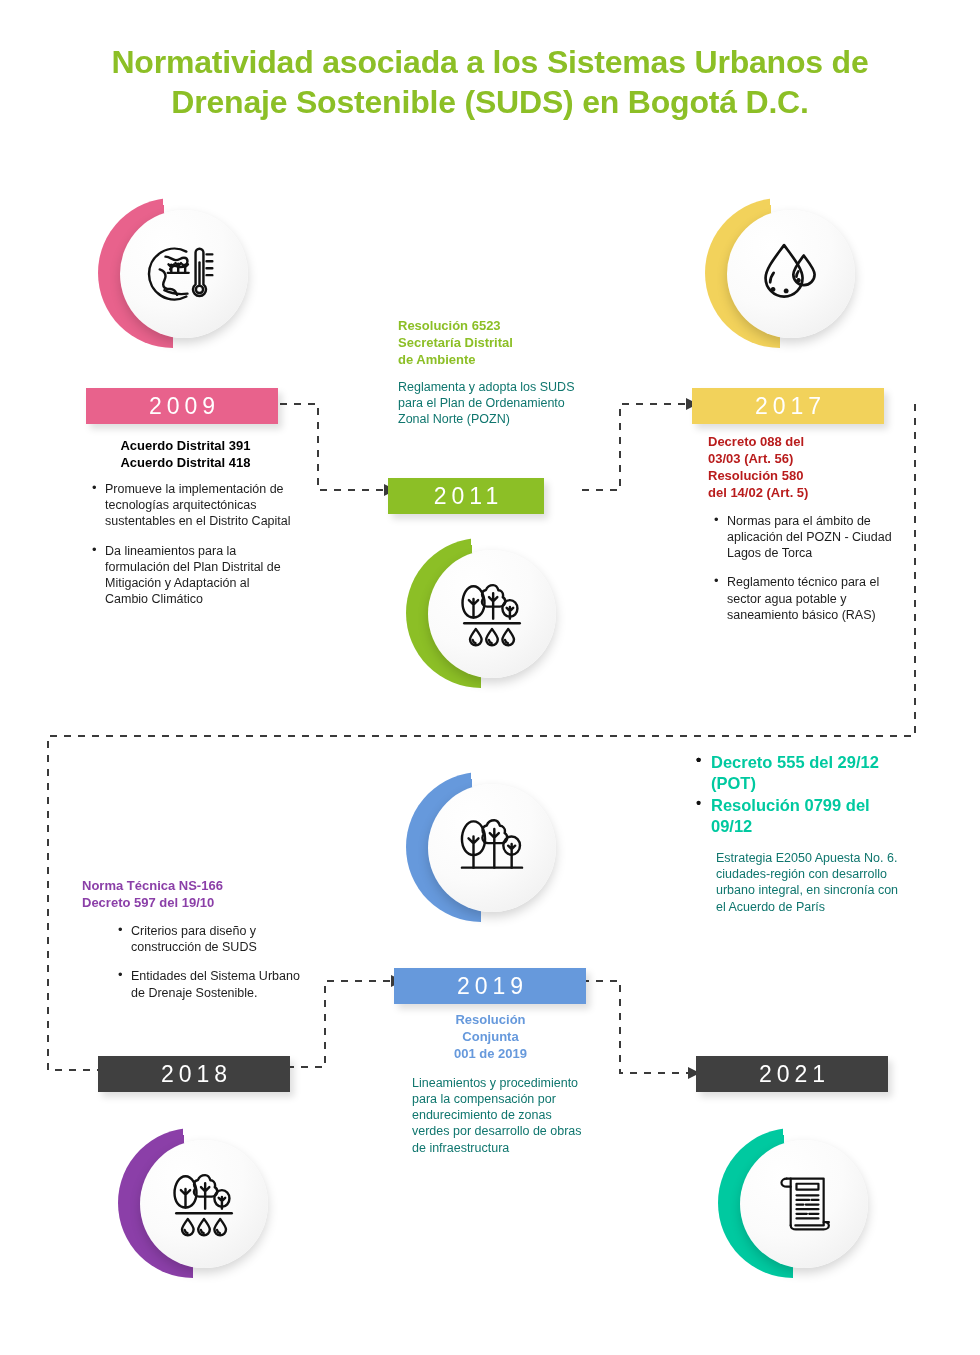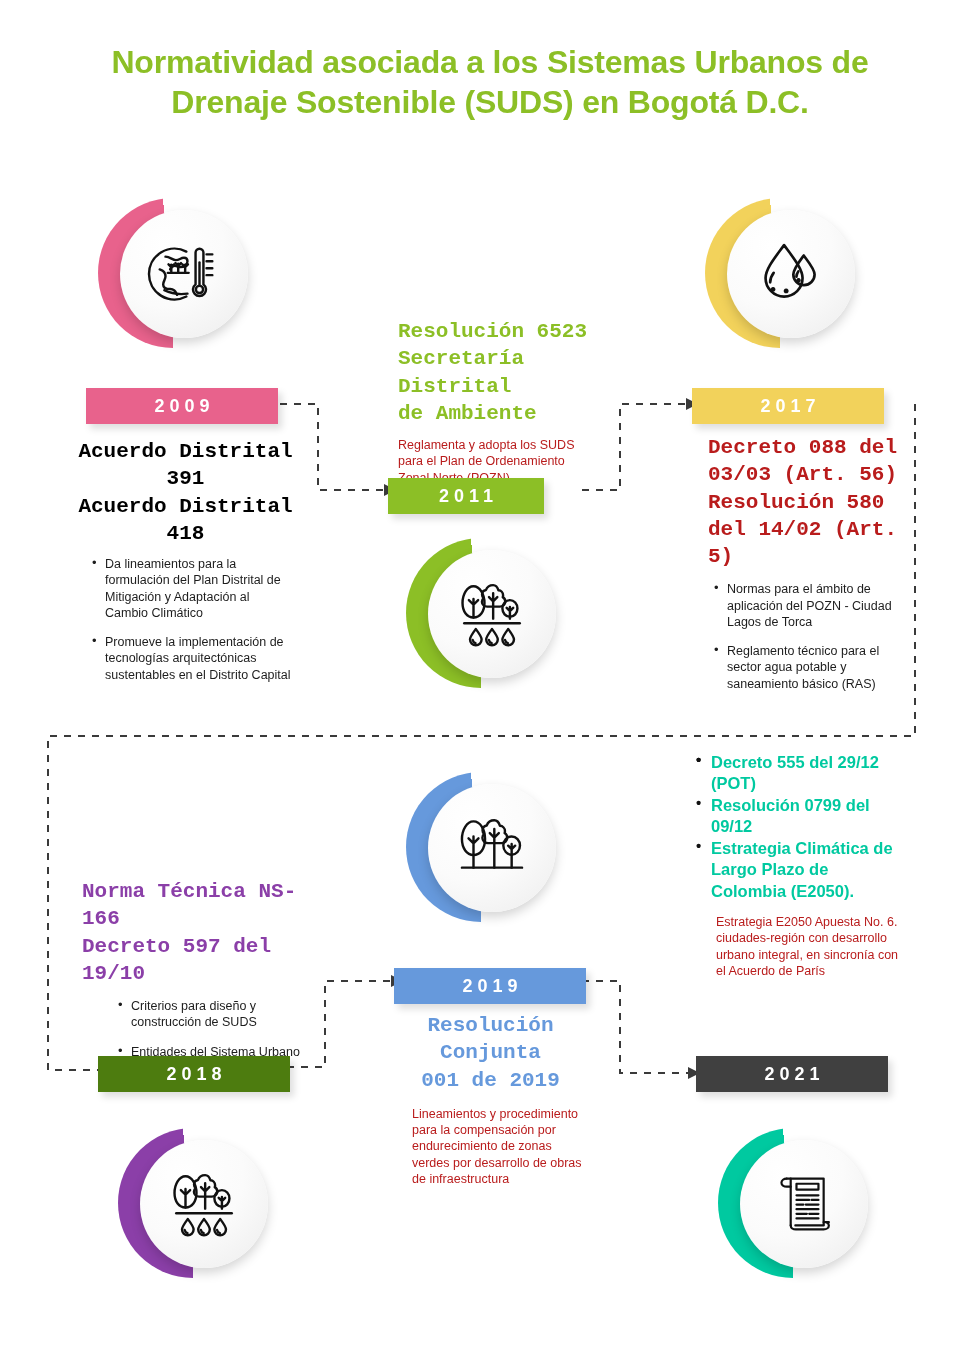--- a/index.html
+++ b/index.html
@@ -32,32 +32,32 @@
     background: radial-gradient(circle at 34% 28%, #ffffff 0%, #fbfbfb 48%, #ececec 100%);
     box-shadow: 0 5px 11px rgba(0,0,0,0.17);
     display: flex; align-items: center; justify-content: center;
   }
   .med-disc svg { width: 74px; height: 74px; display:block; }
 
   
   .year-badge {
     position: absolute; height: 36px;
     display: flex; align-items: center; justify-content: center;
-    color: #ffffff; font-size: 18px; font-weight: bold;
+    color: #ffffff; font-size: 23px; font-weight: normal;
     letter-spacing: 5px; text-indent: 5px;
     box-shadow: 4px 5px 7px rgba(0,0,0,0.13);
   }
 
   
   .block { position: absolute; }
   .heading {
-    font-size: 21px; font-weight: bold; line-height: 1.30; font-family: Liberation Mono, monospace;
+    font-size: 13px; font-weight: bold; line-height: 1.30;
   }
   .subtext {
-    font-size: 12.5px; color: #b91c1c; line-height: 1.30;
+    font-size: 12.5px; color: #0f766e; line-height: 1.30;
   }
   ul.bul { list-style: none; margin-top: 9px; }
   ul.bul li {
     position: relative; padding-left: 15px; margin-bottom: 13px;
     font-size: 12.5px; color: #1d1d1d; line-height: 1.30;
   }
   ul.bul li:last-child { margin-bottom: 0; }
   ul.bul li::before {
     content: "\2022"; position: absolute; left: 2px; top: -1px;
     font-size: 13px; color: #1d1d1d;
@@ -143,22 +143,22 @@
   <div class="year-badge" style="left:86px; top:388px; width:192px; background:#E8628C;">
     <span>2009</span>
   </div>
 
   <div class="block" style="left:78px; top:438px; width:215px;">
     <div class="heading" style="color:#000000;text-align:center;">
       <div>Acuerdo Distrital 391</div>
       <div>Acuerdo Distrital 418</div>
     </div>
     <ul class="bul" style="width:205px; margin-left:12px;">
+      <li>Promueve la implementación de tecnologías arquitectónicas sustentables en el Distrito Capital</li>
       <li>Da lineamientos para la formulación del Plan Distrital de Mitigación y Adaptación al Cambio Climático</li>
-      <li>Promueve la implementación de tecnologías arquitectónicas sustentables en el Distrito Capital</li>
     </ul>
   </div>
 
   <div class="block" style="left:398px; top:318px; width:195px;">
     <div class="heading" style="color:#8CBF26;">
       <div>Resolución 6523</div>
       <div>Secretaría Distrital</div>
       <div>de Ambiente</div>
     </div>
     <div class="subtext" style="margin-top:10px; width:185px;">Reglamenta y adopta los SUDS para el Plan de Ordenamiento Zonal Norte (POZN)</div>
@@ -229,21 +229,21 @@
     <div class="heading" style="color:#8B3FA8;">
       <div>Norma Técnica NS-166</div>
       <div>Decreto 597 del 19/10</div>
     </div>
     <ul class="bul" style="width:190px; margin-left:34px; margin-top:11px;">
       <li>Criterios para diseño y construcción de SUDS</li>
       <li>Entidades del Sistema Urbano de Drenaje Sostenible.</li>
     </ul>
   </div>
 
-  <div class="year-badge" style="left:98px; top:1056px; width:192px; background:#4d7c0f;">
+  <div class="year-badge" style="left:98px; top:1056px; width:192px; background:#404040;">
     <span>2018</span>
   </div>
 
   <div class="medallion" style="left:118px; top:1128px;">
     <div class="med-arc" style="background:conic-gradient(from 180deg, #8B3FA8 0deg 172deg, rgba(255,255,255,0) 172deg 360deg);"></div>
     <div class="med-disc">
       <svg viewBox="0 0 64 64">
         <g fill="none" stroke="#111" stroke-width="2.1" stroke-linecap="round" stroke-linejoin="round">
           <path d="M16 8c-5.5 0-9.5 7-9.5 14.5S10.5 35 16 35s9.5-5 9.5-12.5S21.5 8 16 8Z"></path>
           <path d="M16 35V19 M16 24l-4-4 M16 24l4-4"></path>
@@ -291,21 +291,20 @@
       <div>001 de 2019</div>
     </div>
     <div class="subtext" style="margin-top:12px; width:172px; text-align:left; margin-left:14px;">Lineamientos y procedimiento para la compensación por endurecimiento de zonas verdes por desarrollo de obras de infraestructura</div>
   </div>
 
   <div class="block" style="left:694px; top:752px; width:212px;">
     <ul class="bul-hd" style="color:#00C9A0;">
       <li></li>
       <li>Decreto 555 del 29/12 (POT)</li>
       <li>Resolución 0799 del 09/12</li>
-      <li>Estrategia Climática de Largo Plazo de Colombia (E2050).</li>
     </ul>
     <div class="subtext" style="margin-top:12px; width:186px; margin-left:22px;">Estrategia E2050 Apuesta No. 6. ciudades-región con desarrollo urbano integral, en sincronía con el Acuerdo de París</div>
   </div>
 
   <div class="year-badge" style="left:696px; top:1056px; width:192px; background:#404040;">
     <span>2021</span>
   </div>
 
   <div class="medallion" style="left:718px; top:1128px;">
     <div class="med-arc" style="background:conic-gradient(from 180deg, #00C9A0 0deg 172deg, rgba(255,255,255,0) 172deg 360deg);"></div>

